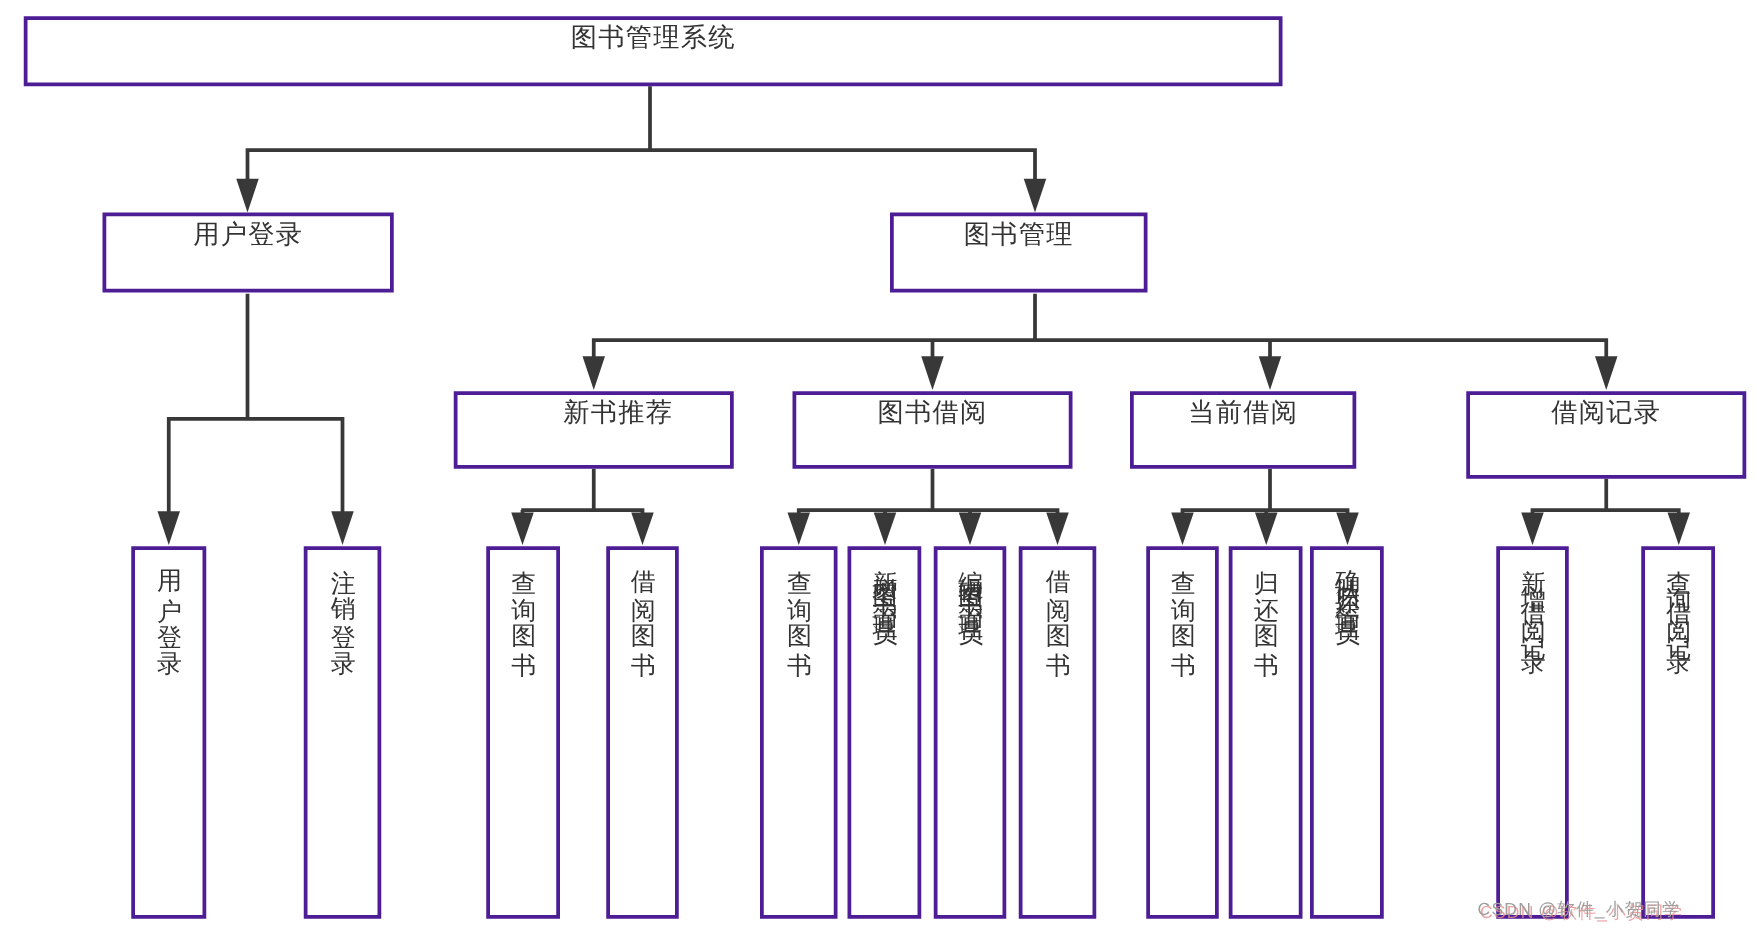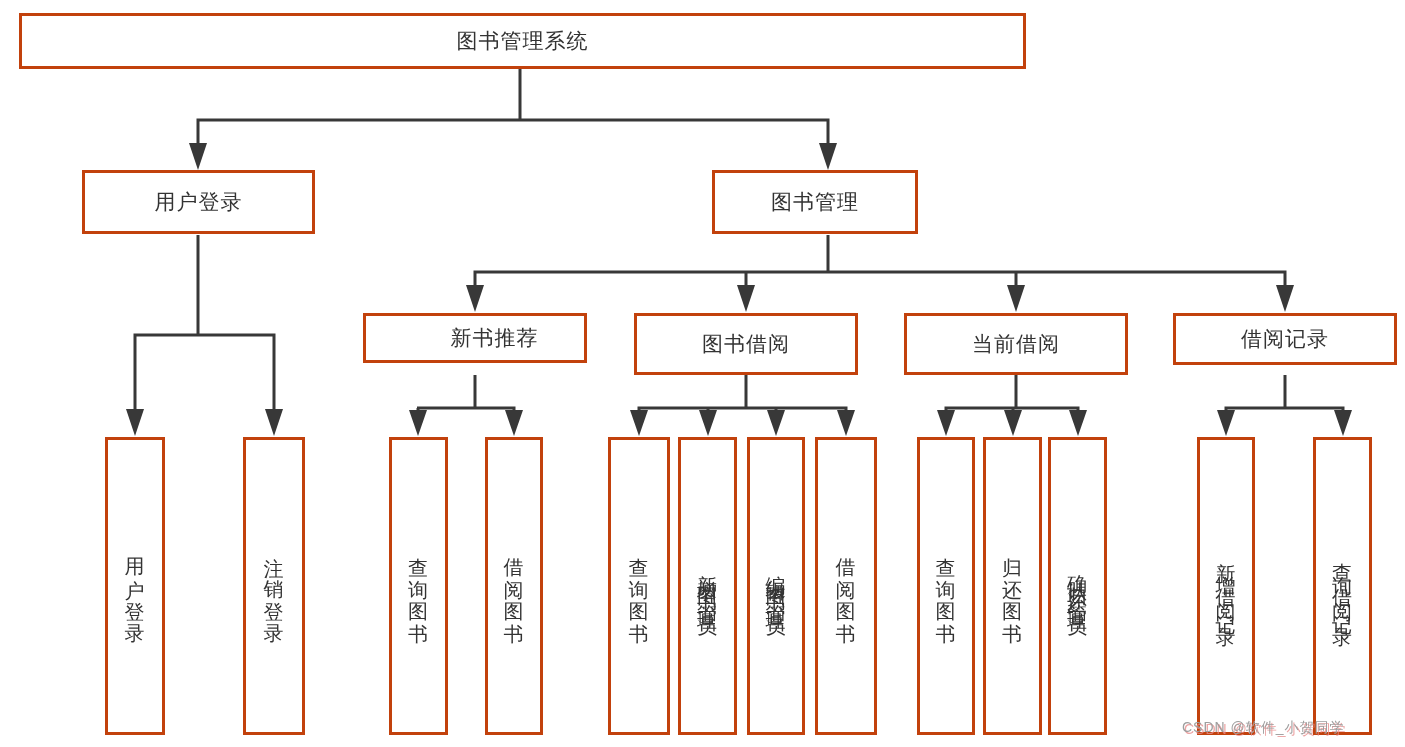--- a/index.html
+++ b/index.html
@@ -7,23 +7,23 @@
     position:relative;
     width:1405px;height:747px;
     background:#ffffff;
     font-family:"Liberation Sans",sans-serif;
     overflow:hidden;
   }
   svg.connectors{position:absolute;left:0;top:0;z-index:1;}
   .box{
     position:absolute;
     box-sizing:border-box;
-    border:3px solid #c2410c;
+    border:3px solid #4c1d95;
     background:#ffffff;
-    display:flex;align-items:center;justify-content:center;
+    display:flex;justify-content:center;
     z-index:2;
     color:#333333;
   }
   .hlabel{
     font-size:21px;
     letter-spacing:1px;
     color:#333333;
     white-space:nowrap;
   }
   .vlabel{
@@ -103,30 +103,30 @@
     <span class="hlabel">图书管理系统</span>
   </div>
 
   <div class="box" style="left:82px;top:170px;width:233px;height:64px;">
     <span class="hlabel">用户登录</span>
   </div>
   <div class="box" style="left:712px;top:170px;width:206px;height:64px;">
     <span class="hlabel">图书管理</span>
   </div>
 
-  <div class="box" style="left:363px;top:313px;width:224px;height:50px;padding-left:39px;">
+  <div class="box" style="left:363px;top:313px;width:224px;height:62px;padding-left:39px;">
     <span class="hlabel">新书推荐</span>
   </div>
   <div class="box" style="left:634px;top:313px;width:224px;height:62px;">
     <span class="hlabel">图书借阅</span>
   </div>
-  <div class="box" style="left:904px;top:313px;width:224px;height:62px;">
+  <div class="box" style="left:904px;top:313px;width:181px;height:62px;">
     <span class="hlabel">当前借阅</span>
   </div>
-  <div class="box" style="left:1173px;top:313px;width:224px;height:52px;">
+  <div class="box" style="left:1173px;top:313px;width:224px;height:70px;">
     <span class="hlabel">借阅记录</span>
   </div>
 
   <div class="box" style="left:105px;top:437px;width:60px;height:298px;">
     <span class="vlabel len4">用户登录</span>
   </div>
   <div class="box" style="left:243px;top:437px;width:62px;height:298px;">
     <span class="vlabel len4">注销登录</span>
   </div>
 

